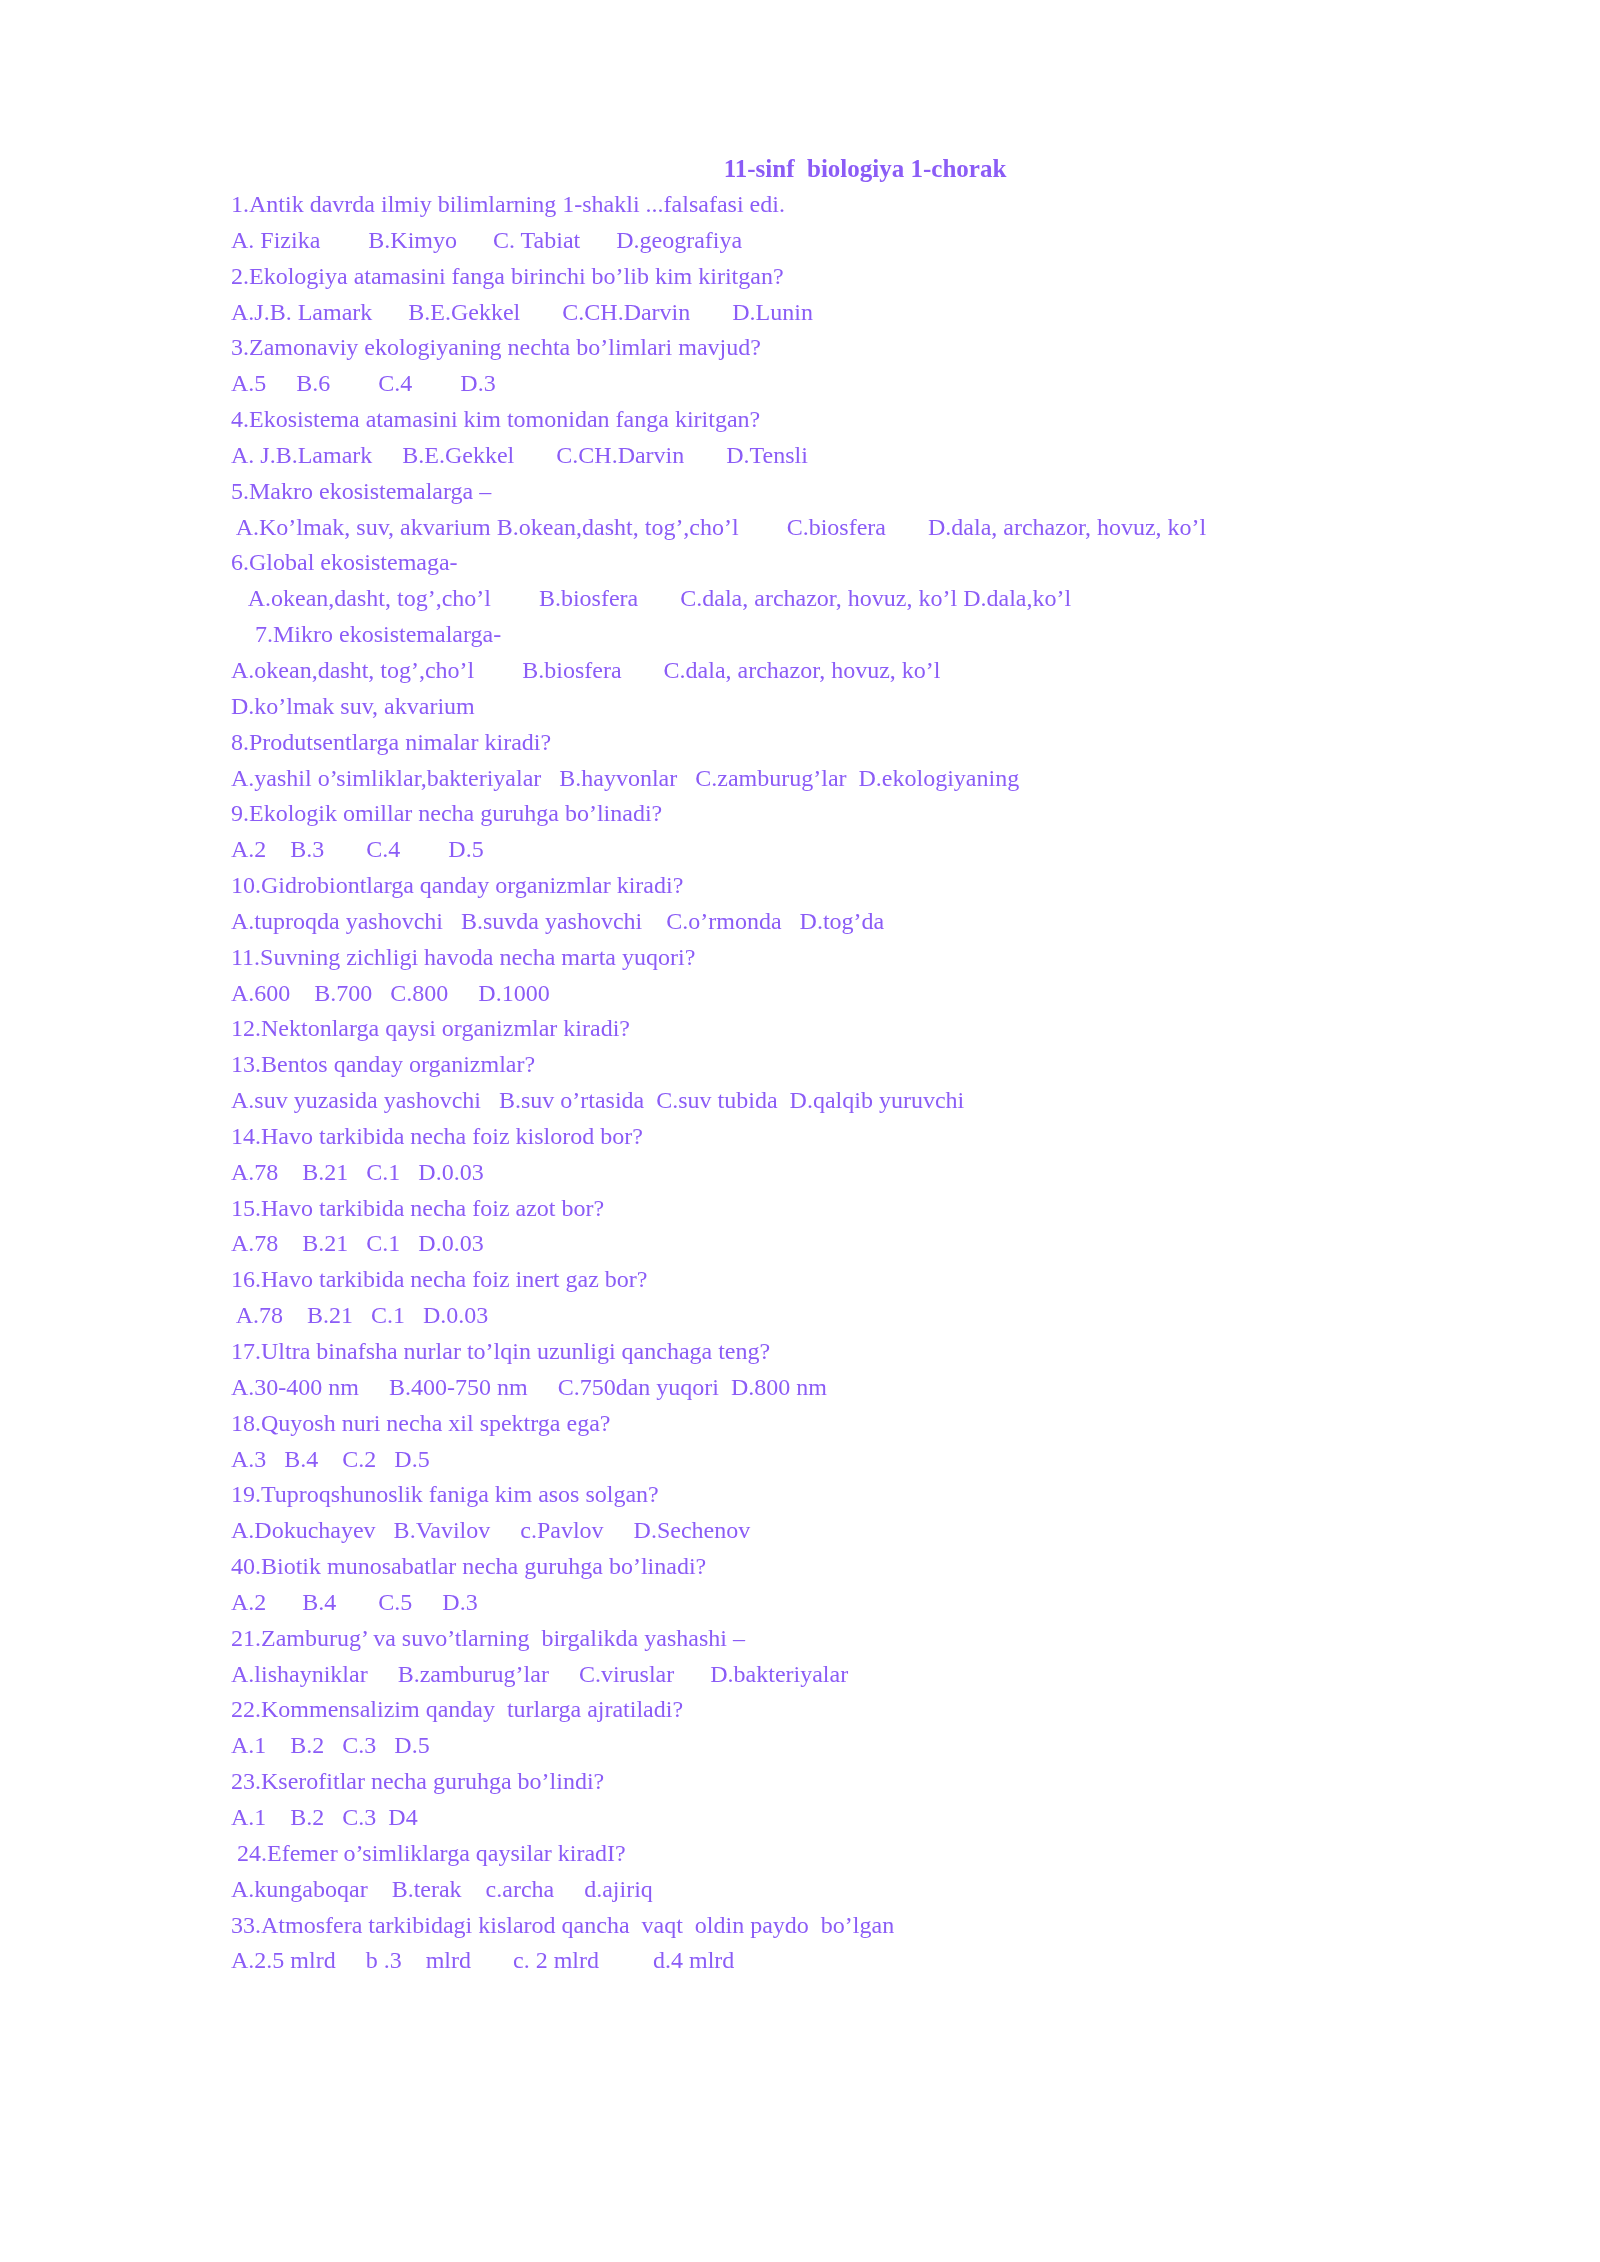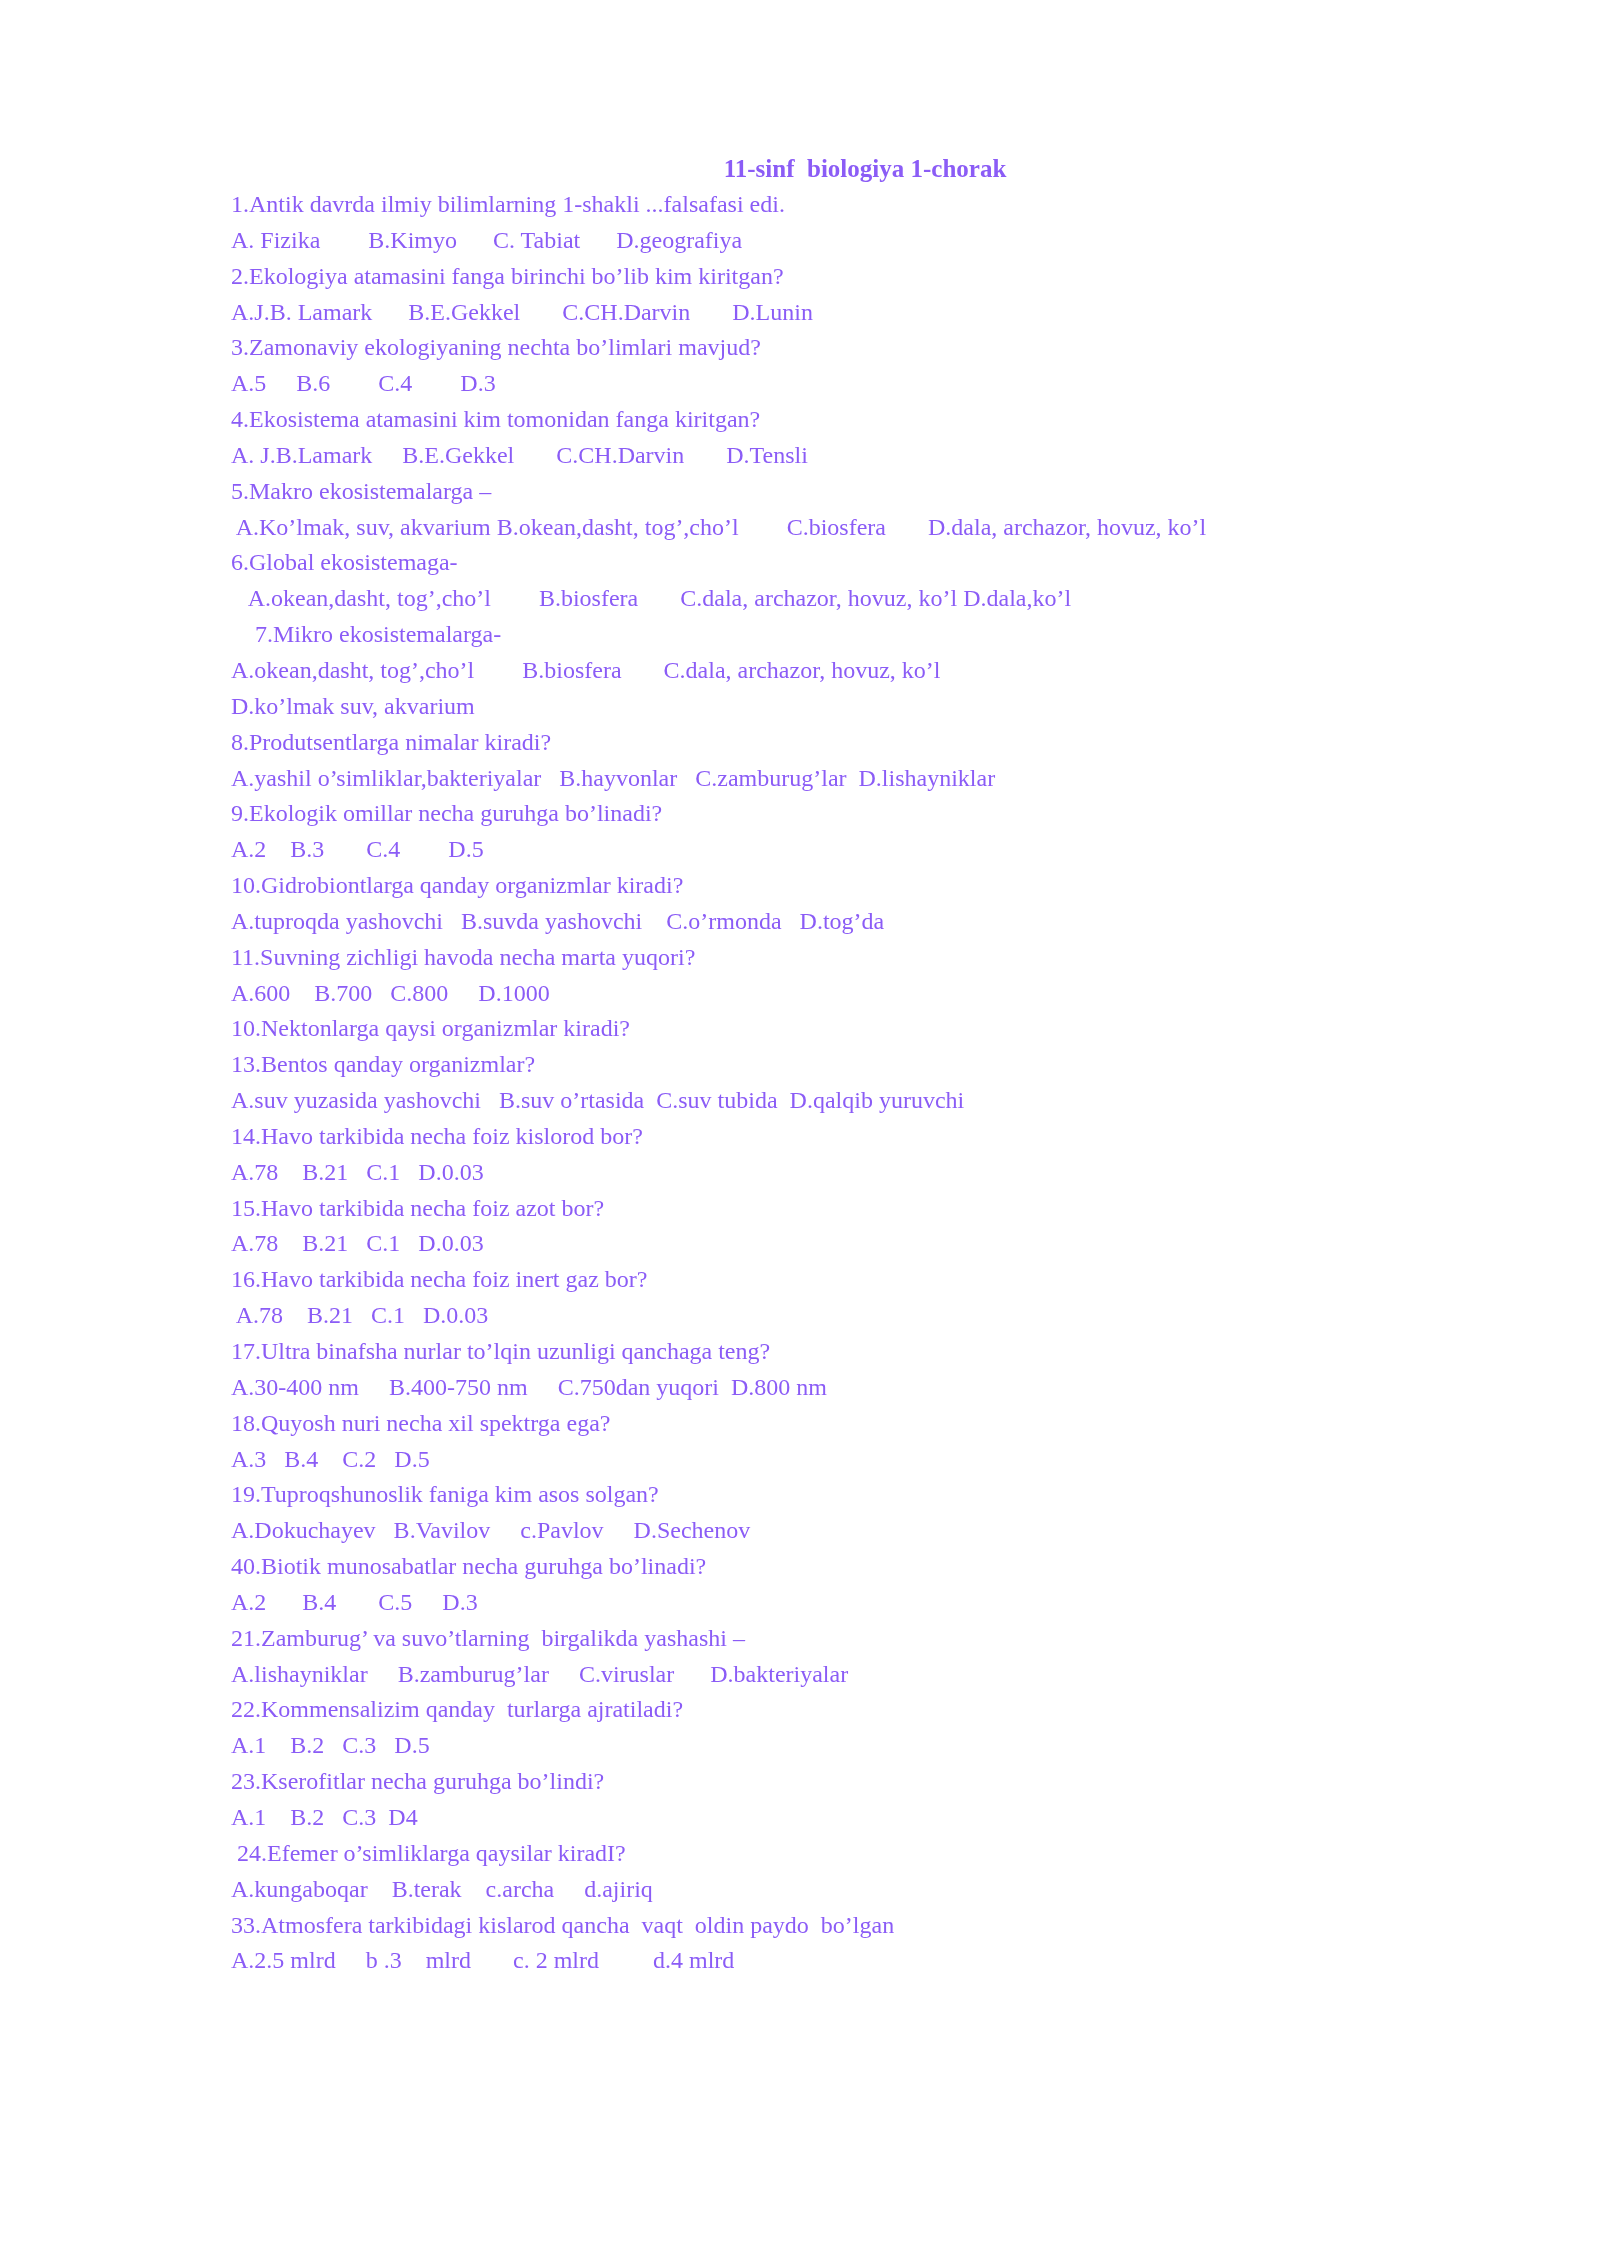--- a/index.html
+++ b/index.html
@@ -35,28 +35,28 @@
       <div class="line">4.Ekosistema atamasini kim tomonidan fanga kiritgan?</div>
       <div class="line">A. J.B.Lamark     B.E.Gekkel       C.CH.Darvin       D.Tensli</div>
       <div class="line">5.Makro ekosistemalarga –</div>
       <div class="line"> A.Ko’lmak, suv, akvarium B.okean,dasht, tog’,cho’l        C.biosfera       D.dala, archazor, hovuz, ko’l</div>
       <div class="line">6.Global ekosistemaga-</div>
       <div class="line">   A.okean,dasht, tog’,cho’l        B.biosfera       C.dala, archazor, hovuz, ko’l D.dala,ko’l</div>
       <div class="line">    7.Mikro ekosistemalarga-</div>
       <div class="line">A.okean,dasht, tog’,cho’l        B.biosfera       C.dala, archazor, hovuz, ko’l</div>
       <div class="line">D.ko’lmak suv, akvarium</div>
       <div class="line">8.Produtsentlarga nimalar kiradi?</div>
-      <div class="line">A.yashil o’simliklar,bakteriyalar   B.hayvonlar   C.zamburug’lar  D.lishayniklar</div>
+      <div class="line">A.yashil o’simliklar,bakteriyalar   B.hayvonlar   C.zamburug’lar  D.ekologiyaning</div>
       <div class="line">9.Ekologik omillar necha guruhga bo’linadi?</div>
       <div class="line">A.2    B.3       C.4        D.5</div>
       <div class="line">10.Gidrobiontlarga qanday organizmlar kiradi?</div>
       <div class="line">A.tuproqda yashovchi   B.suvda yashovchi    C.o’rmonda   D.tog’da</div>
       <div class="line">11.Suvning zichligi havoda necha marta yuqori?</div>
       <div class="line">A.600    B.700   C.800     D.1000</div>
-      <div class="line">10.Nektonlarga qaysi organizmlar kiradi?</div>
+      <div class="line">12.Nektonlarga qaysi organizmlar kiradi?</div>
       <div class="line">13.Bentos qanday organizmlar?</div>
       <div class="line">A.suv yuzasida yashovchi   B.suv o’rtasida  C.suv tubida  D.qalqib yuruvchi</div>
       <div class="line">14.Havo tarkibida necha foiz kislorod bor?</div>
       <div class="line">A.78    B.21   C.1   D.0.03</div>
       <div class="line">15.Havo tarkibida necha foiz azot bor?</div>
       <div class="line">A.78    B.21   C.1   D.0.03</div>
       <div class="line">16.Havo tarkibida necha foiz inert gaz bor?</div>
       <div class="line"> A.78    B.21   C.1   D.0.03</div>
       <div class="line">17.Ultra binafsha nurlar to’lqin uzunligi qanchaga teng?</div>
       <div class="line">A.30-400 nm     B.400-750 nm     C.750dan yuqori  D.800 nm</div>

